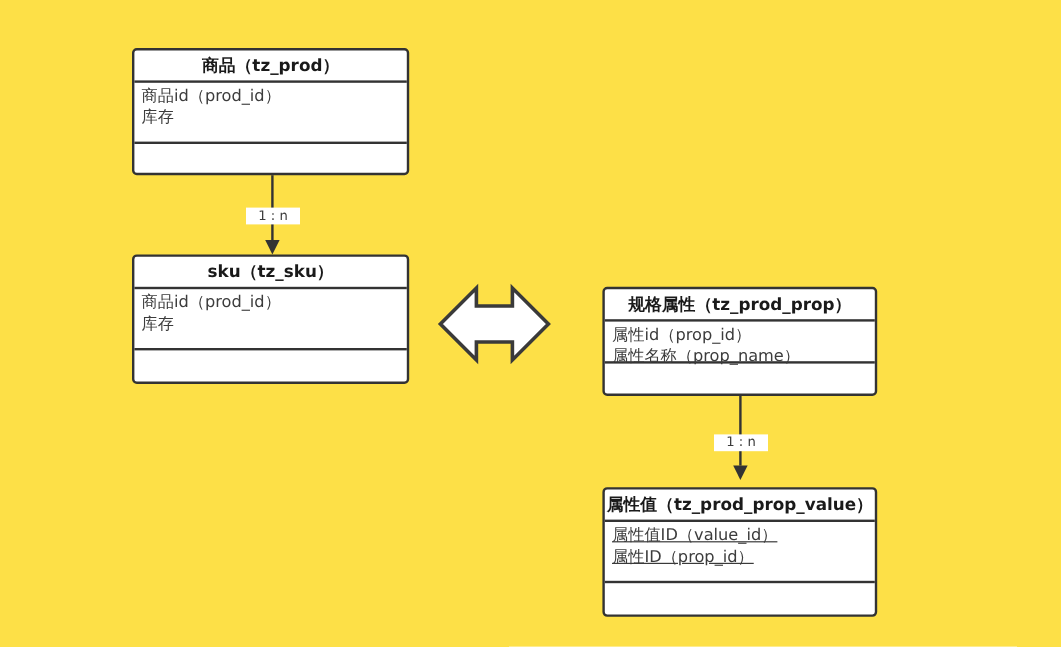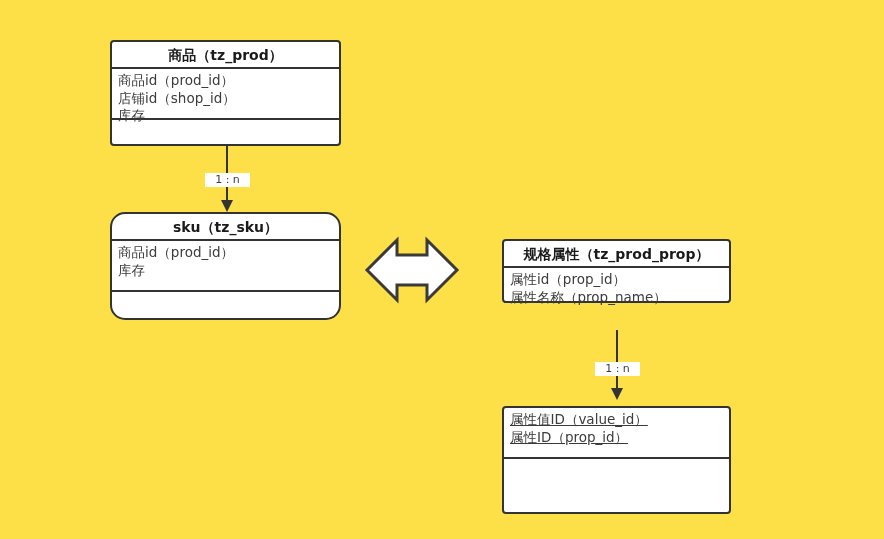--- a/index.html
+++ b/index.html
@@ -87,59 +87,59 @@
 </style>
 </head>
 <body>
 
 <div id="canvas">
 
   <div class="entity" style="left:110px; top:40px; width:231px; height:106px;">
     <div class="entity-title" style="height:27px;">商品（tz_prod）</div>
     <div class="entity-attrs" style="height:51px;">
       <div class="attr-row">商品id（prod_id）</div>
-      <div class="attr-row">店铺id（shop_id）</div>
       <div class="attr-row">库存</div>
     </div>
     <div class="entity-ops" style="height:24px;"></div>
   </div>
 
   <div class="conn-line" style="left:226px; top:146px; height:54px;"></div>
   <div class="conn-arrowhead" style="left:221px; top:200px;"></div>
   <div class="conn-label" style="left:205px; top:173px; width:43px;">1 : n</div>
 
-  <div class="entity" style="left:110px; top:212px; width:231px; height:108px;border-radius:15px;">
+  <div class="entity" style="left:110px; top:212px; width:231px; height:108px;">
     <div class="entity-title" style="height:27px;">sku（tz_sku）</div>
     <div class="entity-attrs" style="height:51px;">
       <div class="attr-row">商品id（prod_id）</div>
       <div class="attr-row">库存</div>
     </div>
     <div class="entity-ops" style="height:26px;"></div>
   </div>
 
   <div class="double-arrow" style="left:364px; top:234px; width:96px; height:72px;">
     <svg width="96" height="72" viewBox="0 0 96 72" xmlns="http://www.w3.org/2000/svg">
       <polygon points="3,36 33,6 33,21 63,21 63,6 93,36 63,66 63,51 33,51 33,66" fill="#ffffff" stroke="#3a3a3a" stroke-width="3" stroke-linejoin="miter"></polygon>
     </svg>
   </div>
 
-  <div class="entity" style="left:502px; top:239px; width:229px; height:64px;">
+  <div class="entity" style="left:502px; top:239px; width:229px; height:91px;">
     <div class="entity-title" style="height:27px;">规格属性（tz_prod_prop）</div>
     <div class="entity-attrs" style="height:35px;">
       <div class="attr-row">属性id（prop_id）</div>
       <div class="attr-row">属性名称（prop_name）</div>
     </div>
     <div class="entity-ops" style="height:25px;"></div>
   </div>
 
   <div class="conn-line" style="left:616px; top:330px; height:58px;"></div>
   <div class="conn-arrowhead" style="left:611px; top:388px;"></div>
   <div class="conn-label" style="left:595px; top:362px; width:43px;">1 : n</div>
 
   <div class="entity" style="left:502px; top:406px; width:229px; height:108px;">
+    <div class="entity-title" style="height:27px;">属性值（tz_prod_prop_value）</div>
     <div class="entity-attrs" style="height:51px;text-decoration:underline;">
       <div class="attr-row">属性值ID（value_id）</div>
       <div class="attr-row">属性ID（prop_id）</div>
     </div>
     <div class="entity-ops" style="height:26px;"></div>
   </div>
 
 </div>
 
 </body></html>

